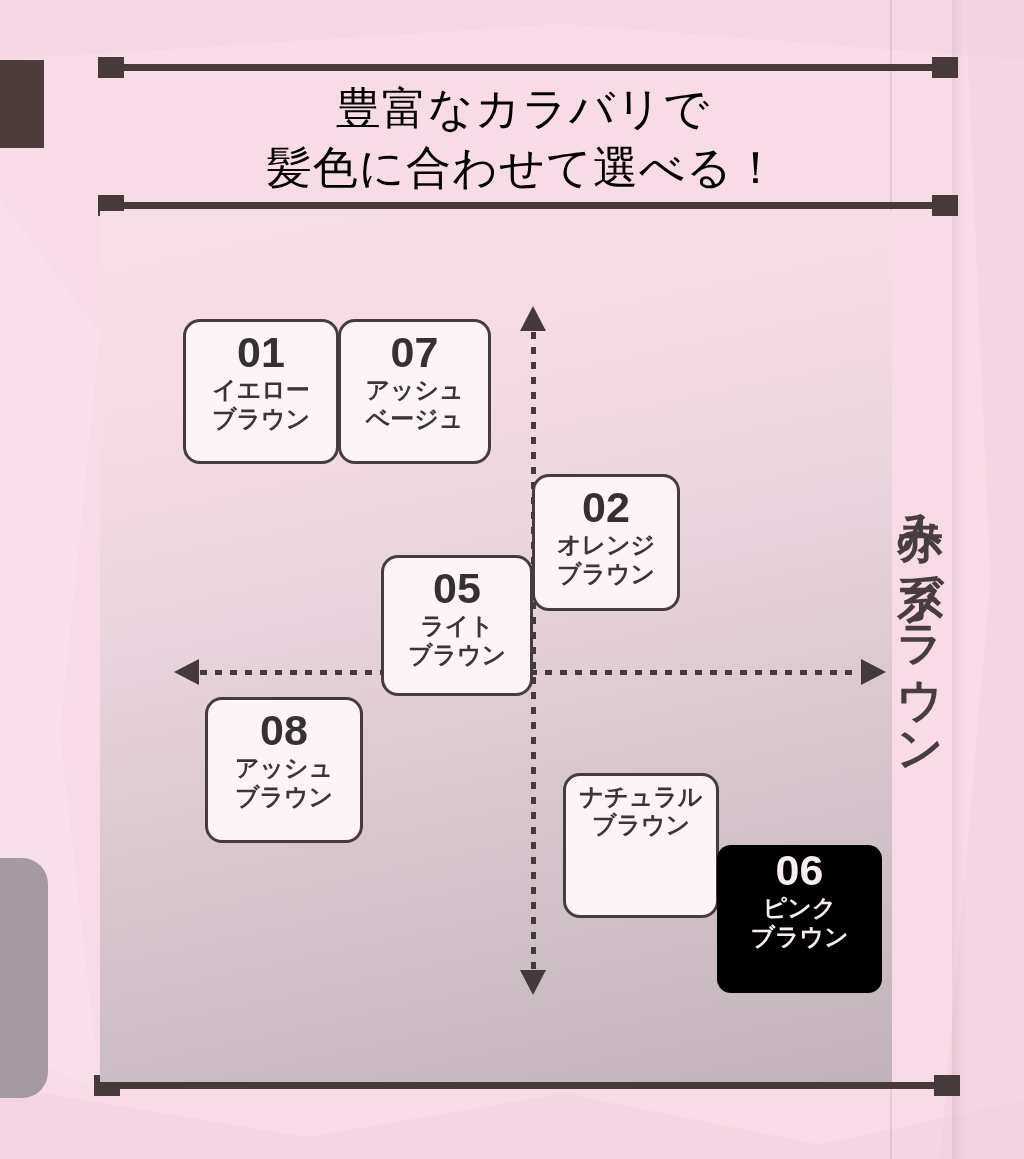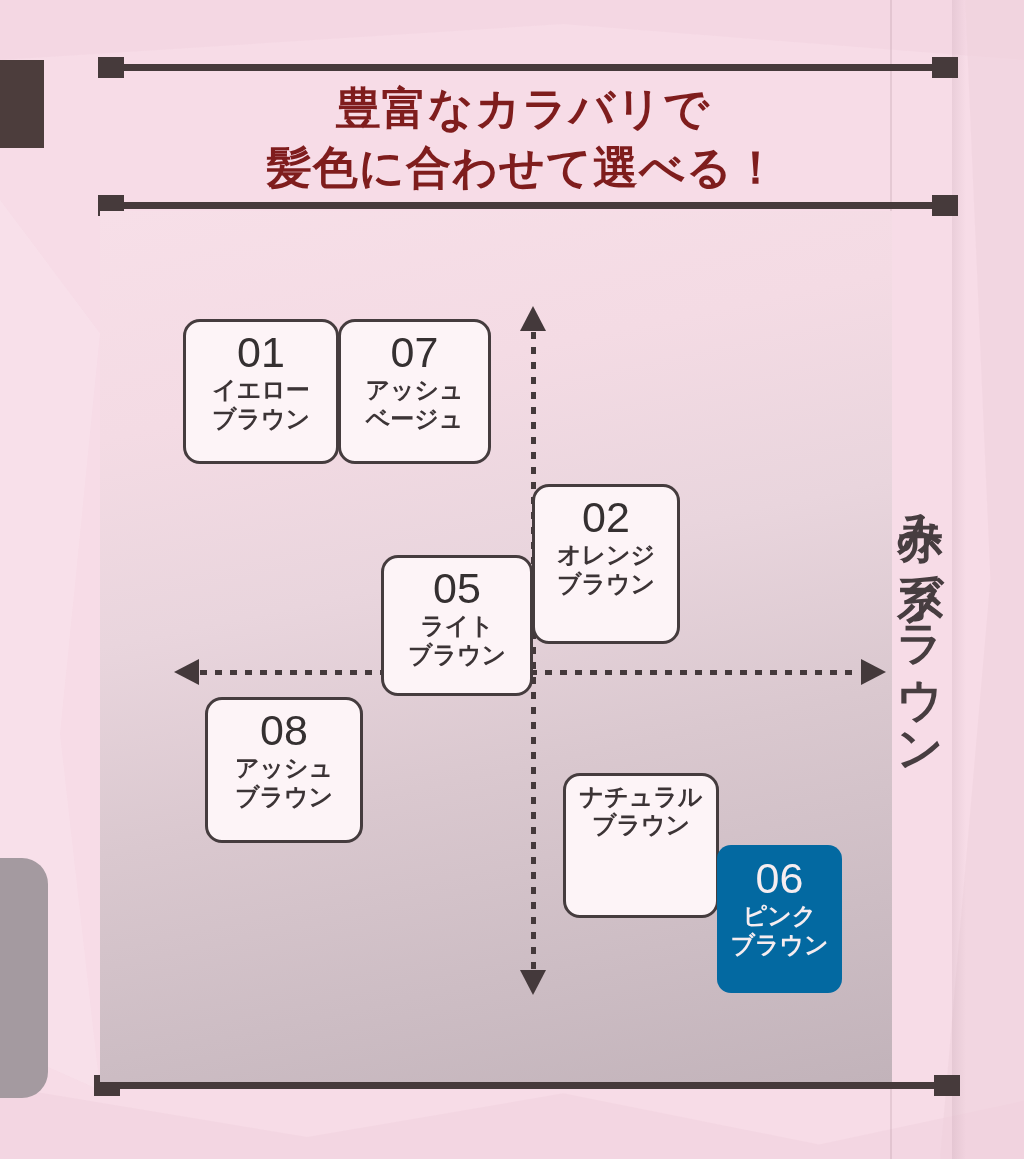--- a/index.html
+++ b/index.html
@@ -30,21 +30,21 @@
   .rule{position:absolute;left:110px;width:836px;height:7px;background:#463a3b;}
   .rule::before,.rule::after{content:"";position:absolute;top:-7px;width:26px;height:21px;background:#463a3b;}
   .rule::before{left:-12px;}
   .rule::after{right:-12px;}
   .rule-top{top:64px;}
   .rule-mid{top:202px;}
   .rule-bottom{top:1082px;left:106px;width:842px;}
 
   .title{
     left:100px;top:80px;width:846px;text-align:center;
-    font-size:45px;font-weight:bold;line-height:1.3;color:#7f1d1d;
+    font-size:45px;font-weight:normal;line-height:1.3;color:#000000;
     letter-spacing:1px;
   }
 
   
   .plot-bg{
     left:100px;top:211px;width:792px;height:871px;
     background:linear-gradient(168deg,#f7dfe8 0%,#f4dbe4 22%,#e9d5dd 42%,#dac8cf 62%,#cdbdc4 82%,#c2b3ba 100%);
   }
 
   
@@ -65,29 +65,29 @@
   .ax-side{writing-mode:vertical-rl;text-orientation:mixed;font-size:46px;letter-spacing:2px;height:345px;}
   .ax-left{left:102px;top:480px;}
   .ax-right{left:890px;top:480px;}
 
   
   .cbox{
     position:absolute;box-sizing:border-box;text-align:center;
     background:#fdf4f7;border:3px solid #453c3e;border-radius:17px;
     padding-top:7px;z-index:3;
   }
-  .cbox .num{font-size:43px;font-weight:normal;line-height:1.1;color:#353031;}
+  .cbox .num{font-size:43px;font-weight:bold;line-height:1.1;color:#353031;}
   .cbox .ln{font-size:24px;font-weight:700;line-height:1.18;color:#3c3436;}
   .b01{left:183px;top:319px;width:156px;height:145px;}
   .b07{left:338px;top:319px;width:153px;height:145px;}
-  .b02{left:532px;top:484px;width:148px;height:160px;}
+  .b02{left:532px;top:474px;width:148px;height:137px;}
   .b05{left:381px;top:527px;width:152px;height:141px;margin-top:28px;}
   .b03{left:205px;top:697px;width:158px;height:146px;}
   .b04{left:563px;top:773px;width:156px;height:145px;}
-  .b06{left:717px;top:845px;width:125px;height:148px;background:#0369a1;border:none;border-radius:14px;padding-top:10px;}
+  .b06{left:717px;top:845px;width:165px;height:148px;background:#000000;border:none;border-radius:14px;padding-top:2px;}
   .b06 .num,.b06 .ln{color:#f6edf0;}
 
   .z1{z-index:1;} .z2{z-index:2;}
 </style>
 </head>
 <body>
 
 <div class="facet f1"></div>
 <div class="facet f2"></div>
 <div class="facet f3"></div>

